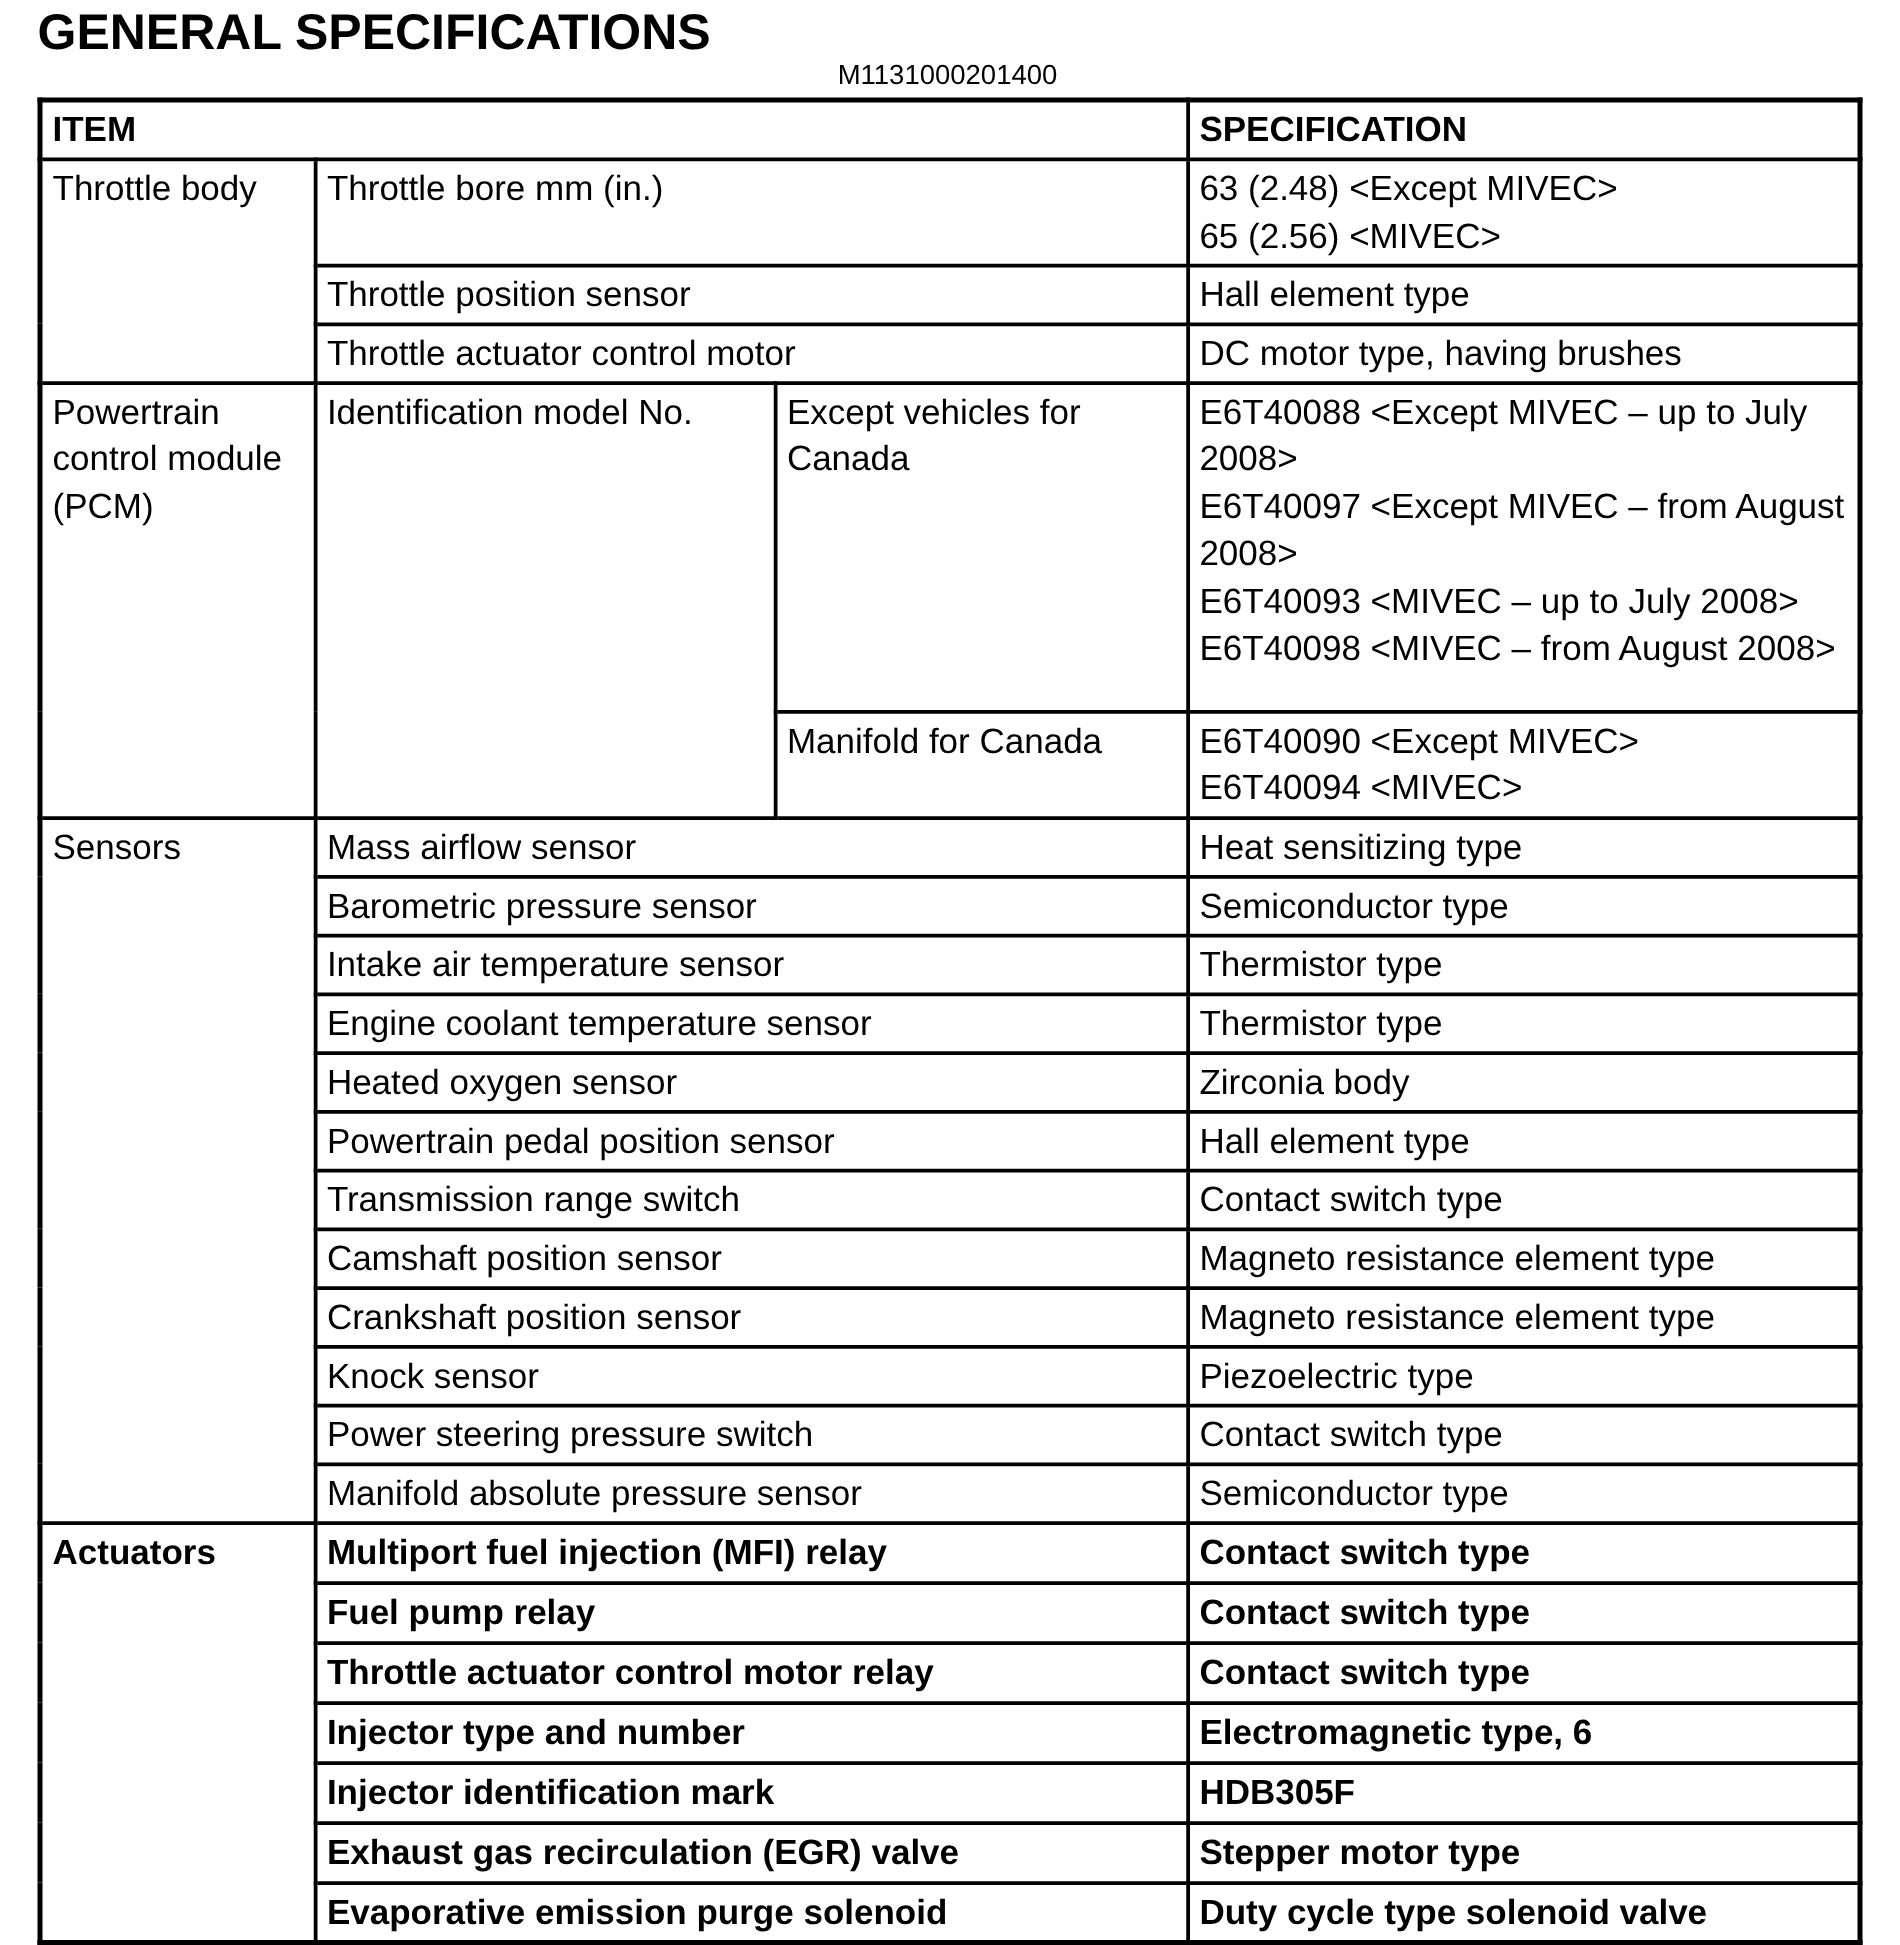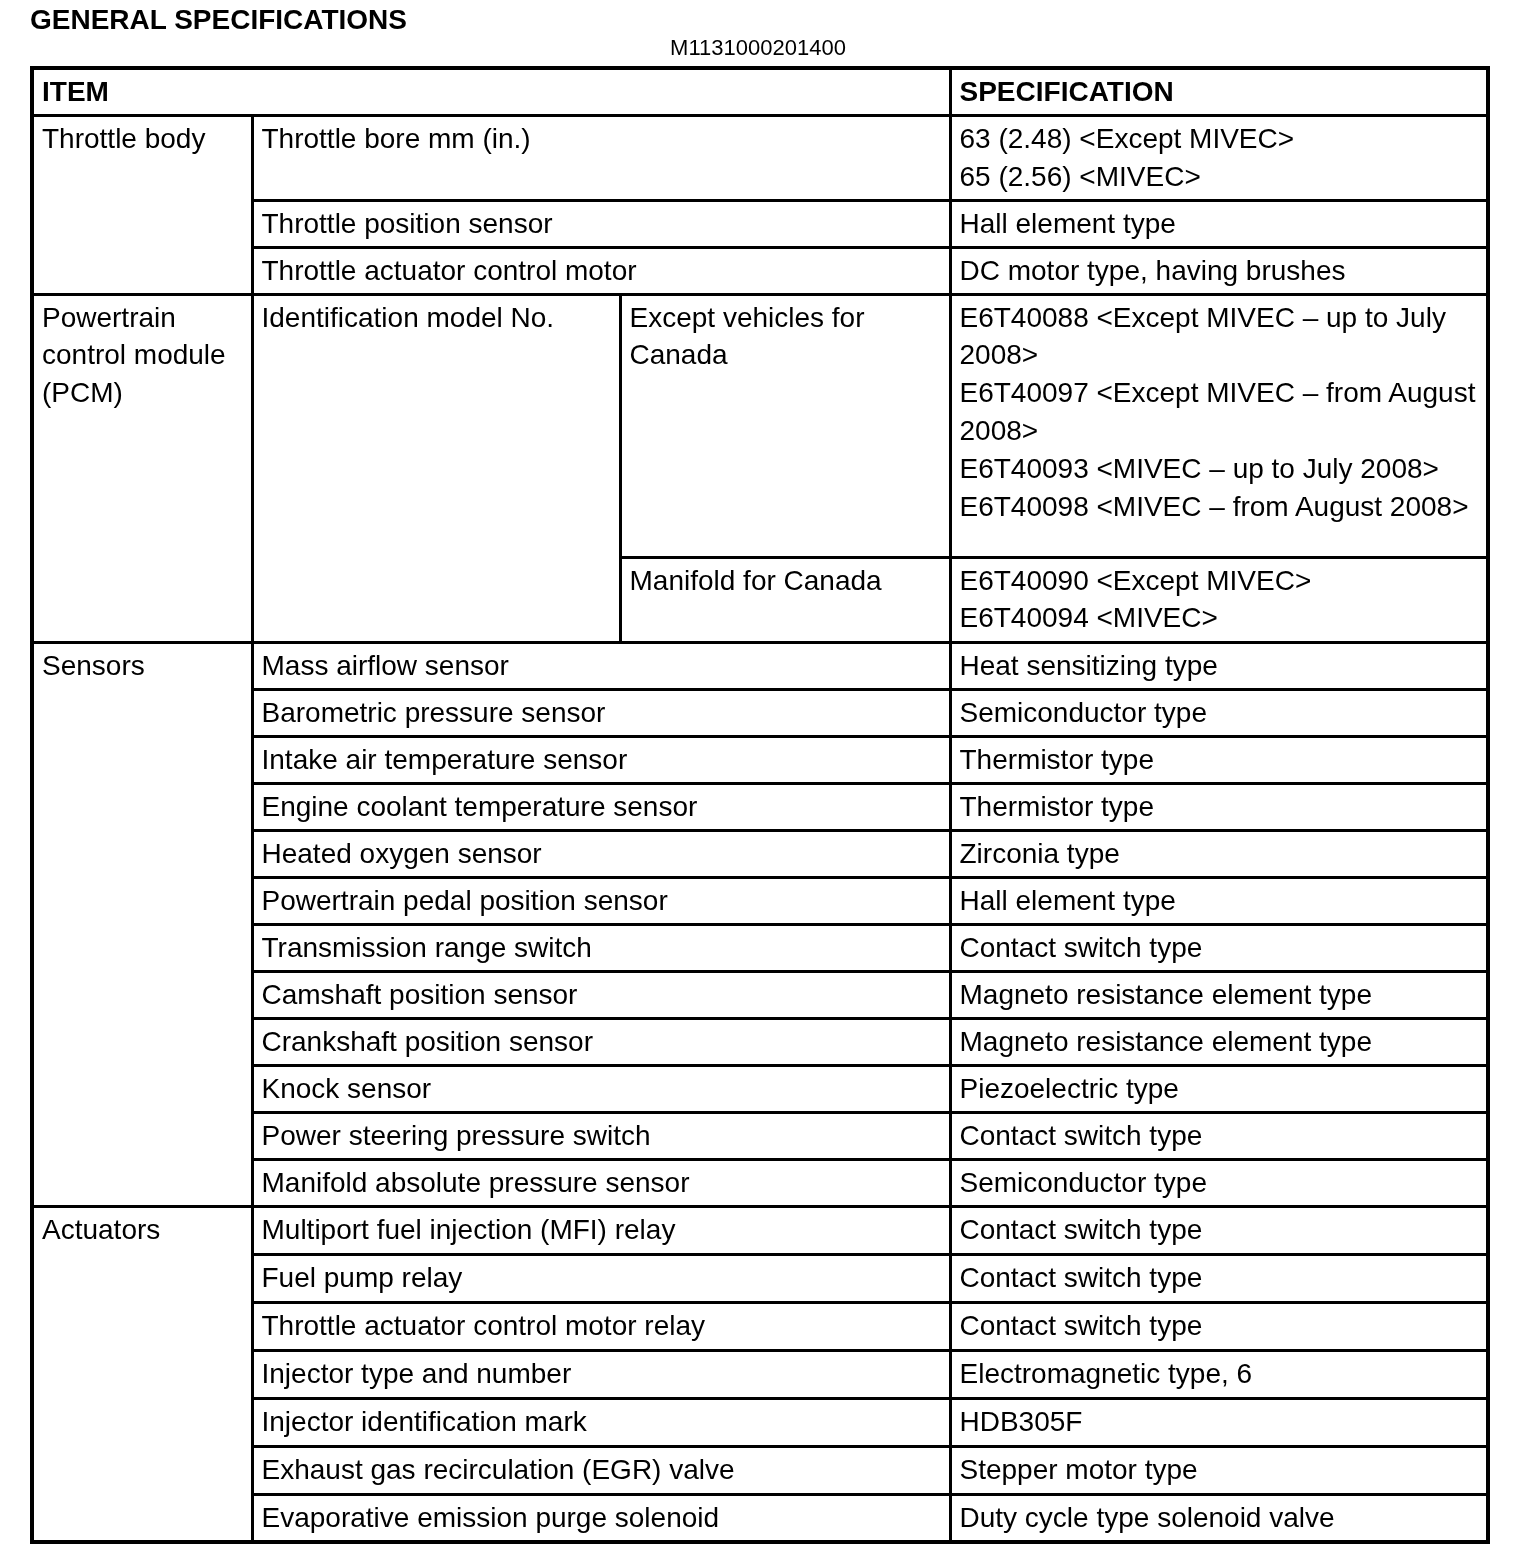--- a/index.html
+++ b/index.html
@@ -8,21 +8,21 @@
     background: #ffffff;
     color: #000000;
     font-family: "Liberation Sans", sans-serif;
   }
   body {
     width: 1520px;
     min-height: 1556px;
     box-sizing: border-box;
   }
   .page-title {
-    font-size: 28px;
+    font-size: 40px;
     font-weight: bold;
     margin: 6px 0 0 30px;
     line-height: 1.0;
     letter-spacing: 0px;
   }
   .doc-code {
     width: 1456px;
     margin: 2px 0 6px 30px;
     text-align: center;
     font-size: 22px;
@@ -48,21 +48,21 @@
   }
   table.specs th {
     font-weight: bold;
   }
   tr.h-hdr  { height: 44px; }
   tr.h-r1   { height: 85px; }
   tr.h-r2   { height: 45px; }
   tr.h-pcm1 { height: 263px; }
   tr.h-pcm2 { height: 85px; }
   tr.h-std  { height: 47px; }
-  tr.h-act  { height: 48px; }
+  tr.h-act  { height: 48px; font-weight: bold; }
   .spec-line { margin: 0; padding: 0; }
 </style>
 </head>
 <body>
 
 <h1 class="page-title">GENERAL SPECIFICATIONS</h1>
 <div class="doc-code">M1131000201400</div>
 
 <table class="specs">
   <colgroup>
@@ -139,21 +139,21 @@
     </tr>
     <tr class="h-std">
       <td colspan="2">Engine coolant temperature sensor</td>
       <td>
           <div class="spec-line">Thermistor type</div>
         </td>
     </tr>
     <tr class="h-std">
       <td colspan="2">Heated oxygen sensor</td>
       <td>
-          <div class="spec-line">Zirconia type</div>
+          <div class="spec-line">Zirconia body</div>
         </td>
     </tr>
     <tr class="h-std">
       <td colspan="2">Powertrain pedal position sensor</td>
       <td>
           <div class="spec-line">Hall element type</div>
         </td>
     </tr>
     <tr class="h-std">
       <td colspan="2">Transmission range switch</td>

